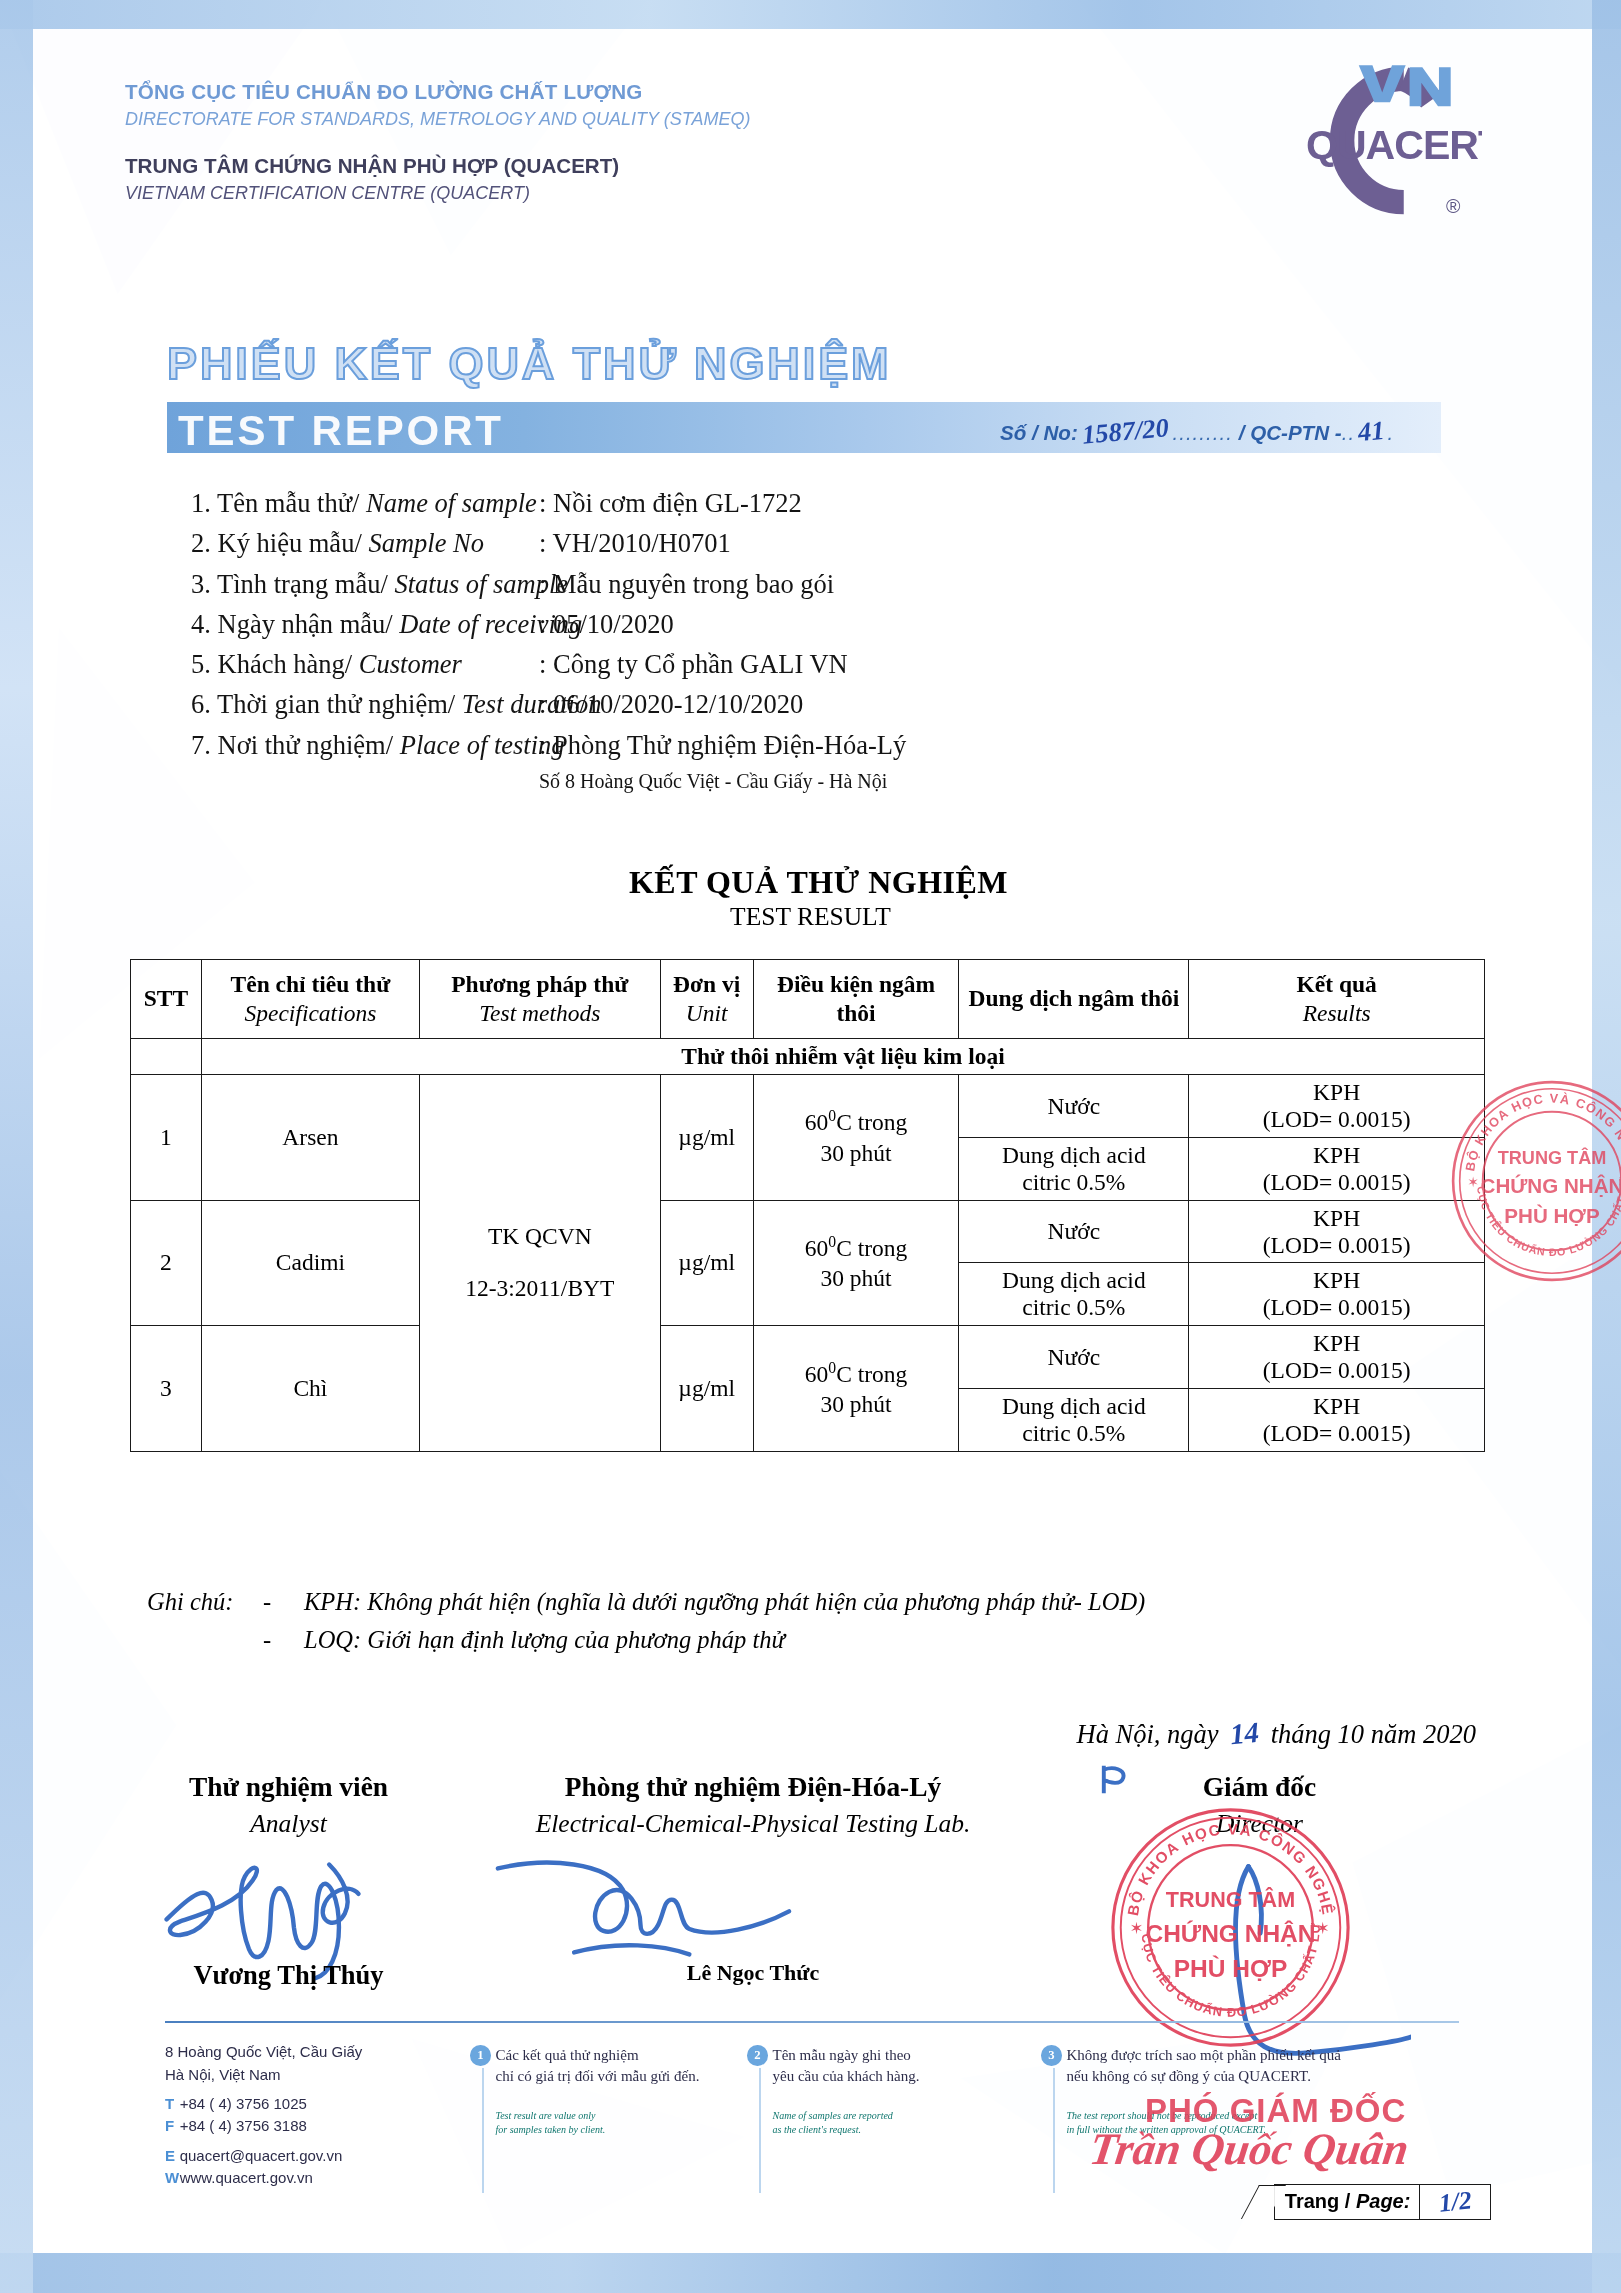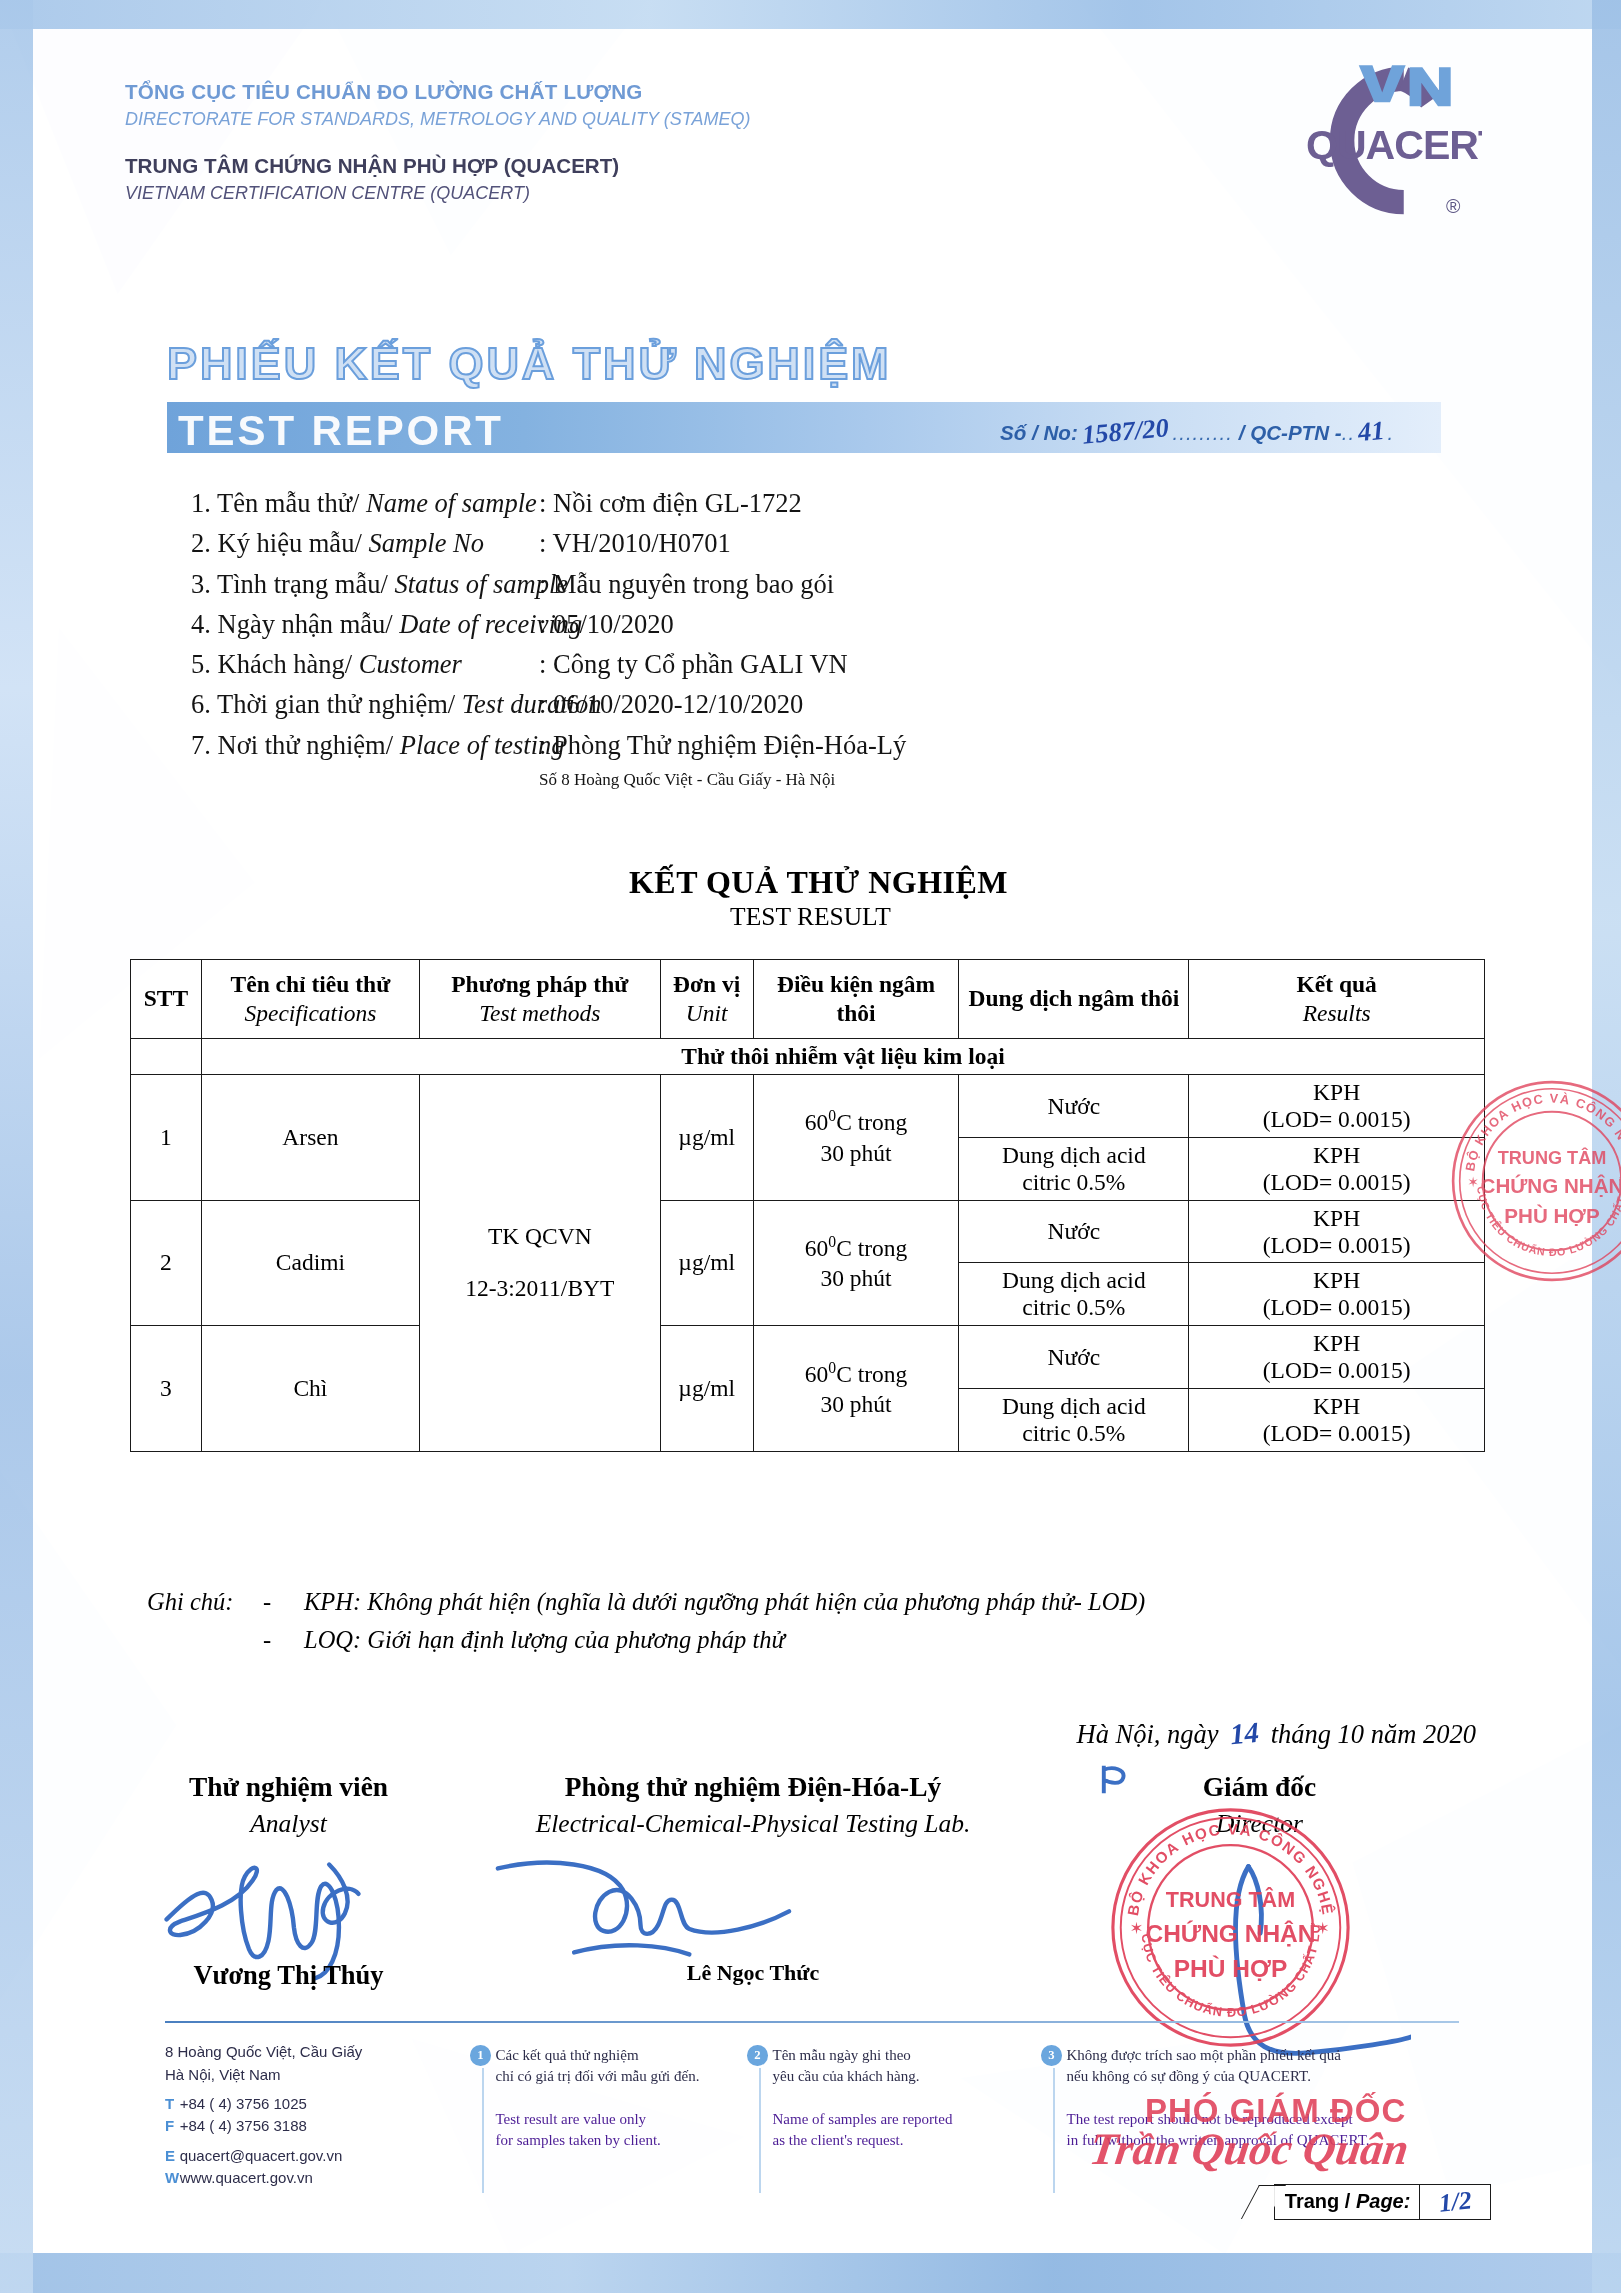--- a/index.html
+++ b/index.html
@@ -107,21 +107,21 @@
     color:#2348a8;
     transform:rotate(-5deg); display:inline-block;
   }
 
   
   .info { position:absolute; left:191px; top:488px; width:1157px; font-size:26.5px; color:#141414; }
   .info-row { display:flex; align-items:baseline; margin-bottom:9.3px; }
   .info-label { width:348px; flex:0 0 348px; white-space:nowrap; }
   .info-label i { font-style:italic; }
   .info-value { white-space:nowrap; }
-  .info-extra { margin-left:348px; margin-top:2px; white-space:nowrap; font-size:17px; }
+  .info-extra { margin-left:348px; margin-top:2px; white-space:nowrap; font-size:20px; }
 
   
   .res-h1 {
     position:absolute; left:8px; right:0; top:864px; text-align:center;
     font-size:32px; font-weight:bold; letter-spacing:0.5px;padding-left:8px;
   }
   .res-h2 {
     position:absolute; left:0; right:0; top:902px; text-align:center;
     font-size:25.5px;
   }
@@ -212,21 +212,21 @@
     flex:0 0 25.5px; width:25.5px;
   }
   .fn-circ {
     width:20.6px; height:20.6px; border-radius:50%;
     background:#6aa6de; color:#fff; font-size:12.7px; font-weight:bold;
     display:flex; align-items:center; justify-content:center;
   }
   .fn-line { width:2px; height:125px; background:#bcd6ef; margin:2.9px auto 0; }
   .fn-body { flex:1; }
   .fn-vi { font-size:15px; color:#2d2d4a; line-height:1.42; }
-  .fn-en { font-size:15px; color:#4c1d95; line-height:1.42; margin-top:21.6px; }
+  .fn-en { font-size:10px; font-style:italic; color:#0f766e; line-height:1.42; margin-top:21.6px; }
 
   
   .pagebox {
     position:absolute; left:1274px; top:2184px;
     display:flex; align-items:stretch;
     border:1.6px solid #1a1a1a; background:rgba(255,255,255,.9);
   }
   .pagebox .pb-skew {
     position:absolute; left:-25.5px; top:0; bottom:0; width:27.4px;
     border-top:1.6px solid #1a1a1a; border-left:1.6px solid #1a1a1a;

